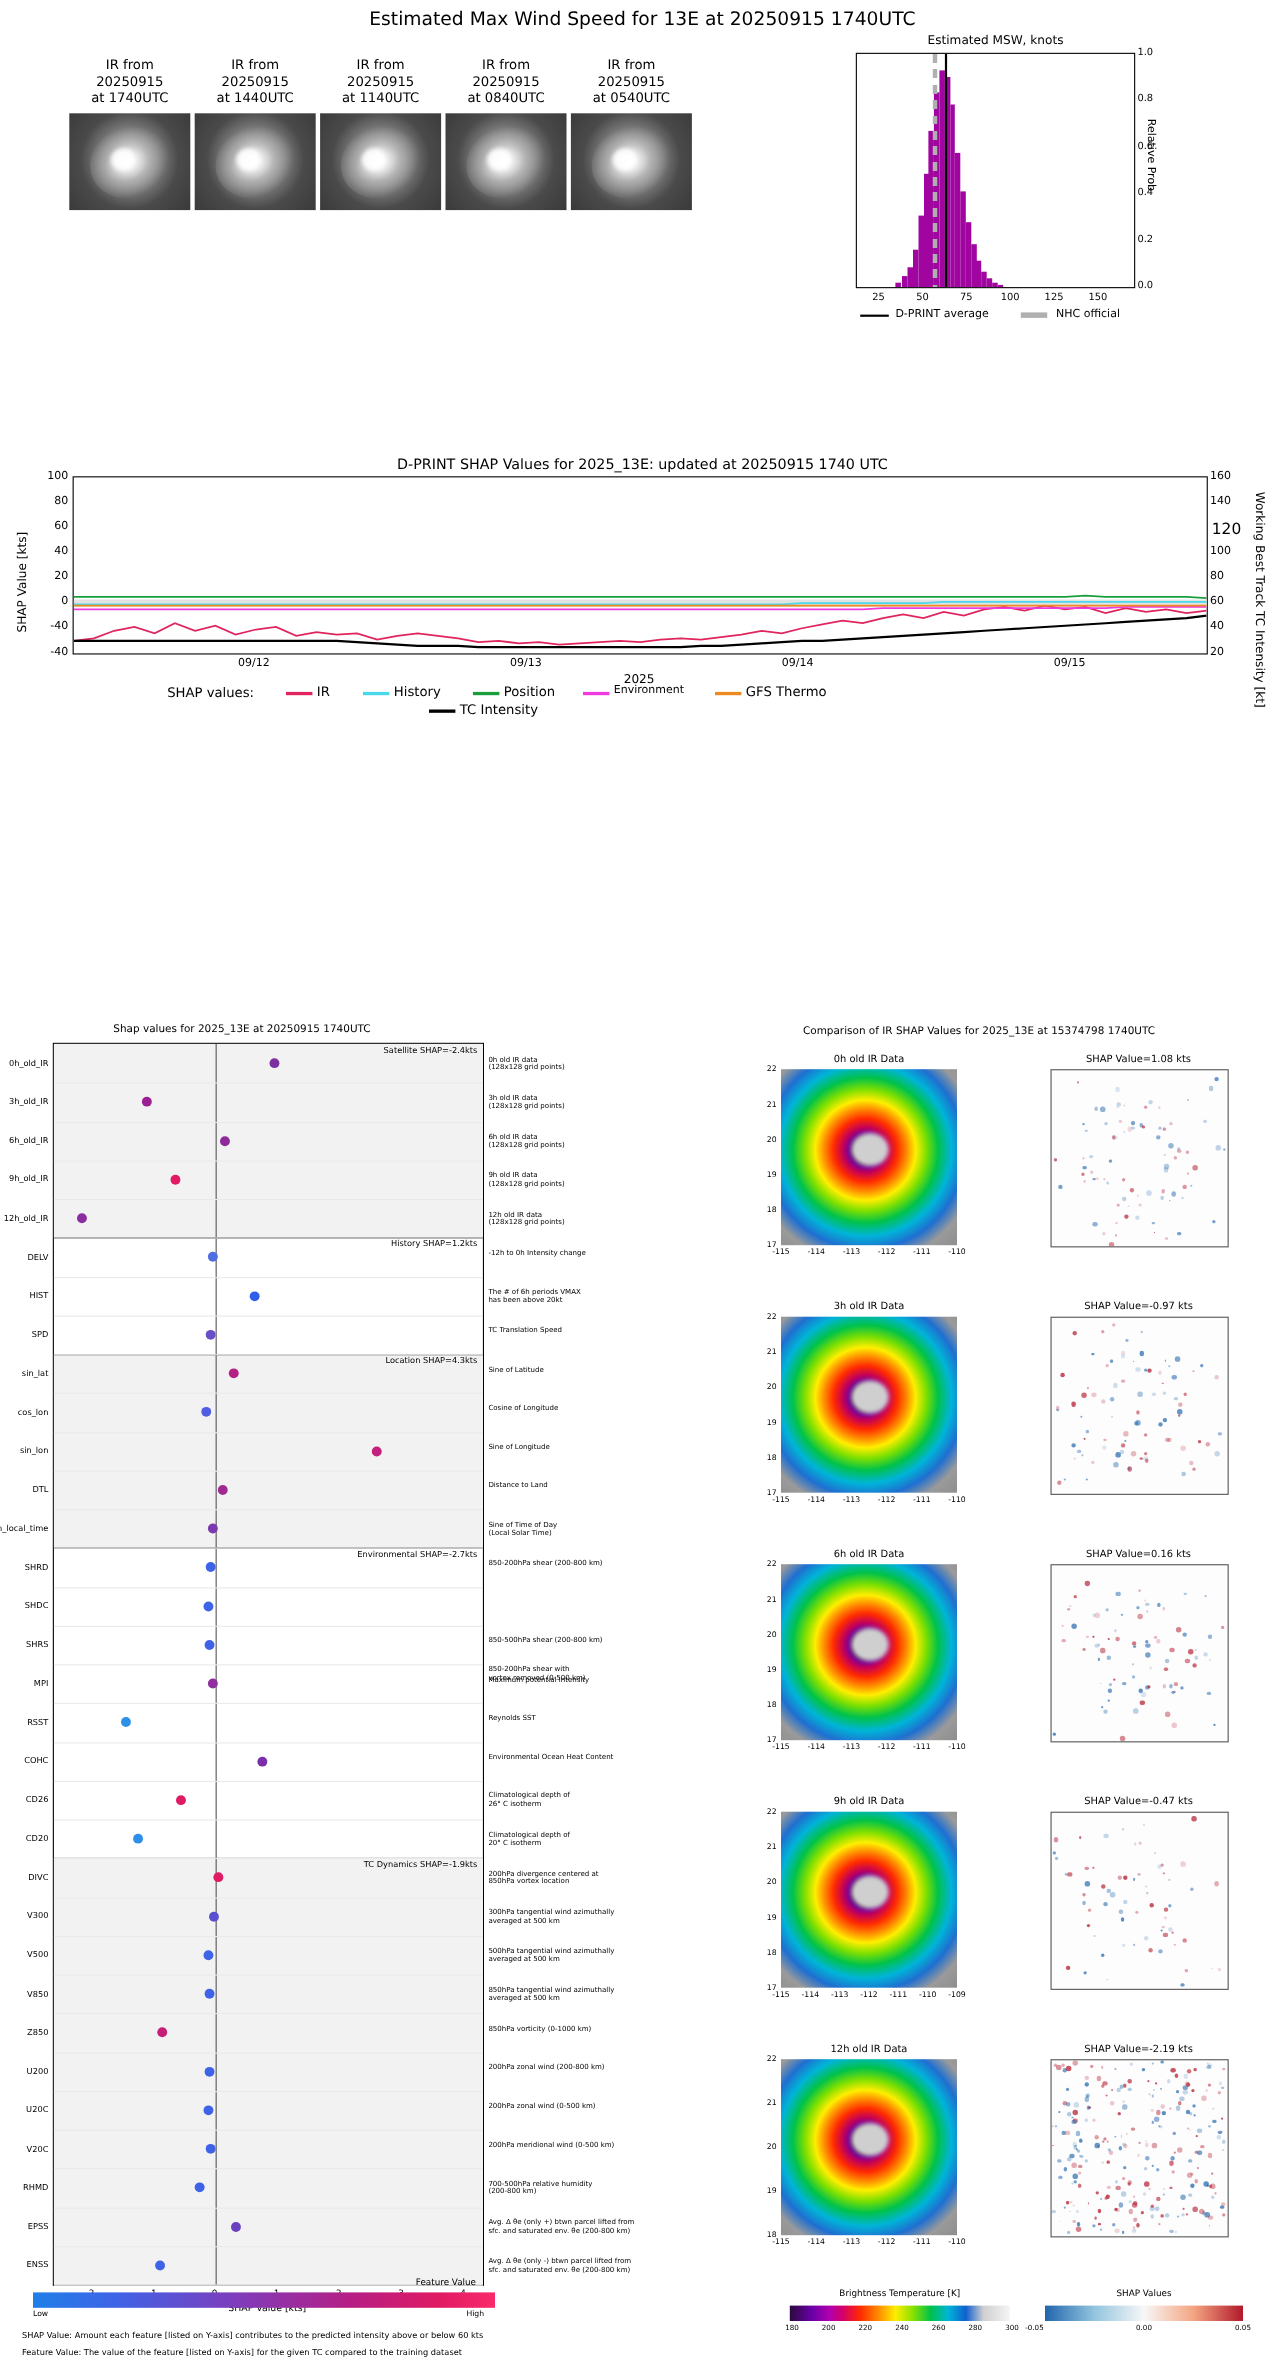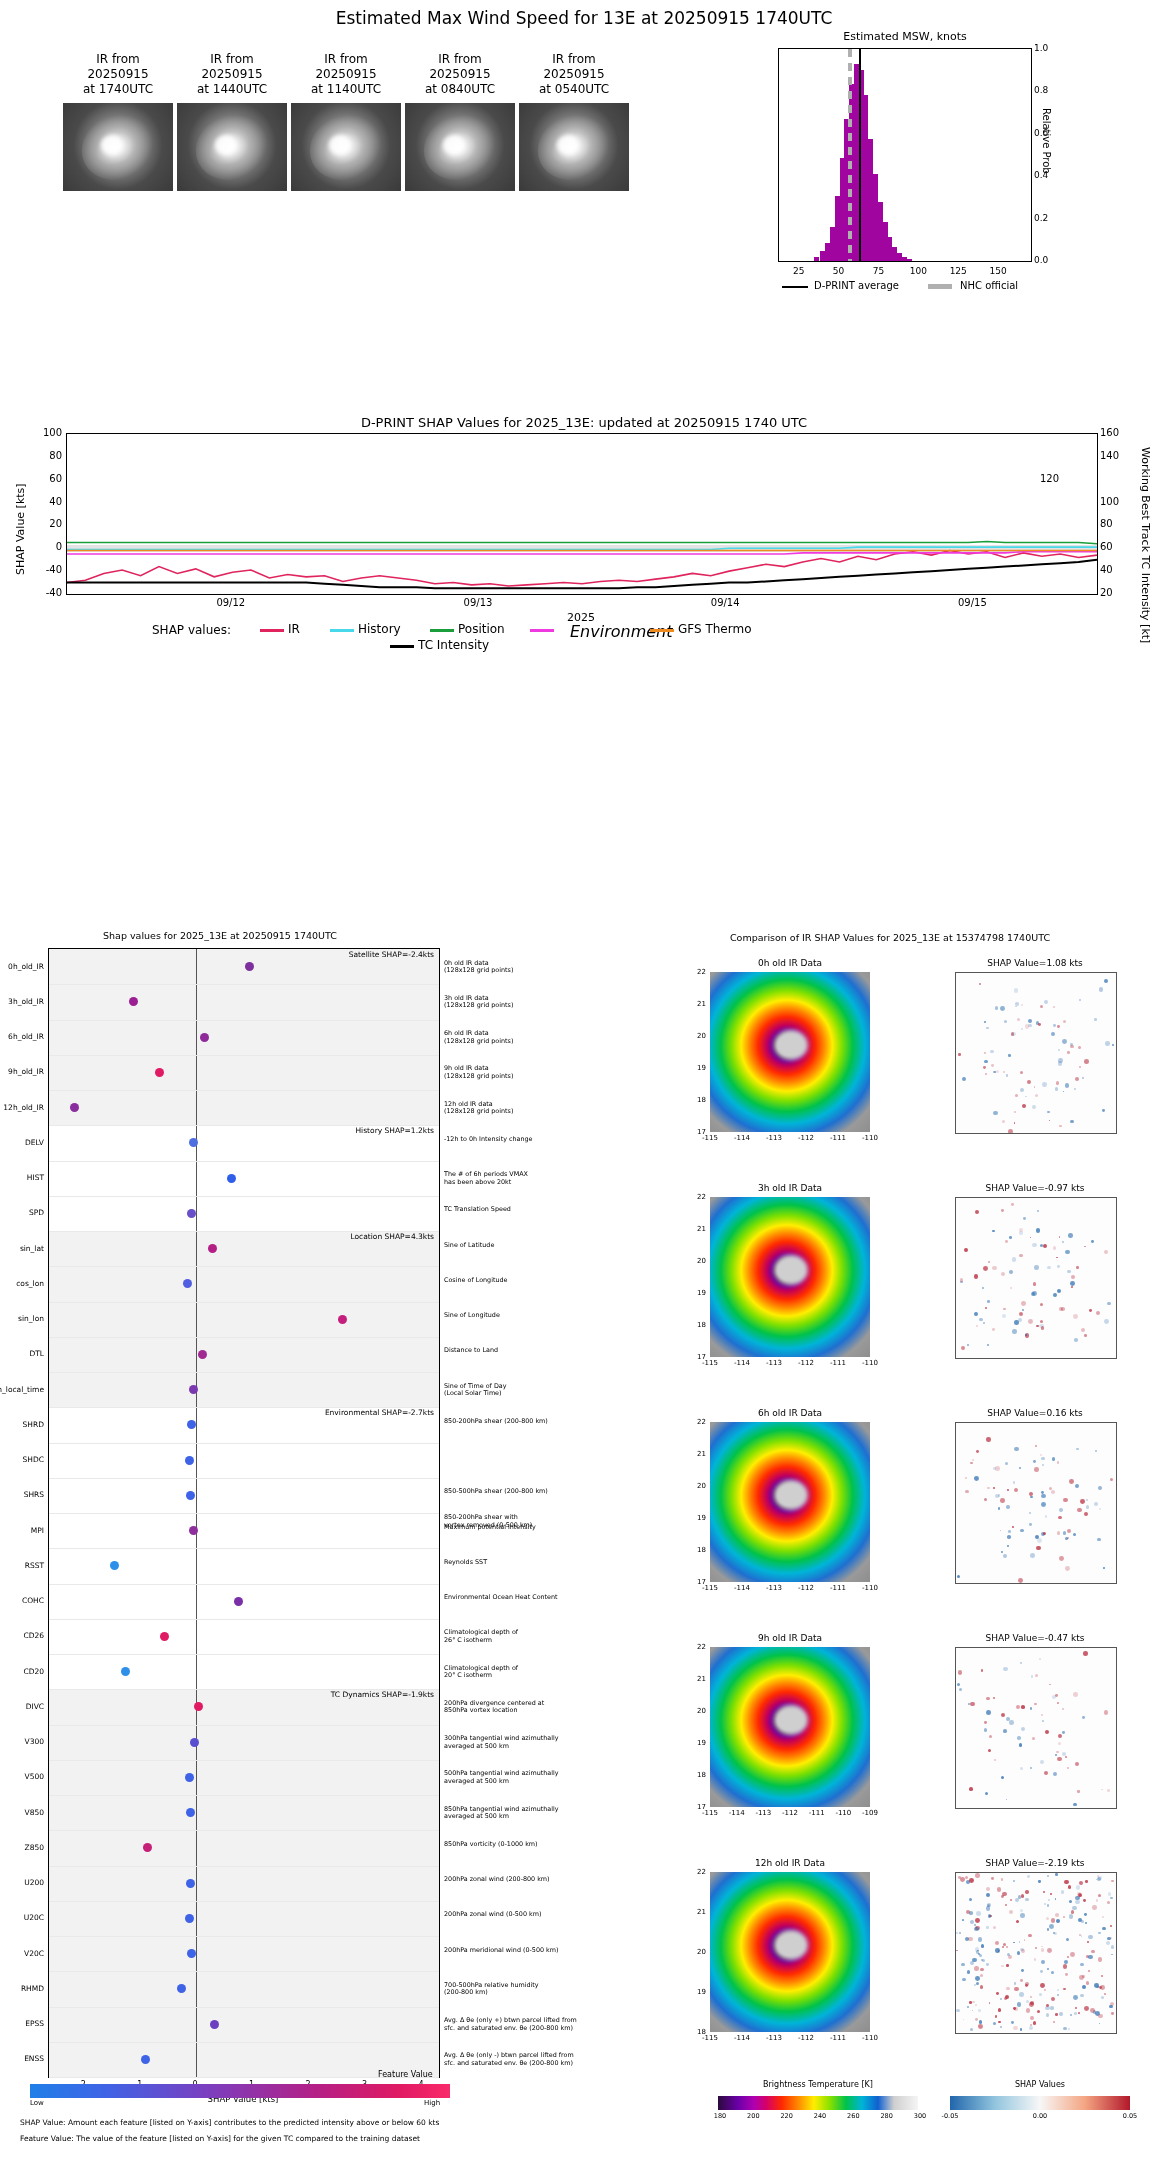--- a/index.html
+++ b/index.html
@@ -179,38 +179,38 @@
       <div class="abs" style="left:36px;top:103.42857142857143px;width:26px;text-align:right;font-size:10px;">20</div>
       <div class="abs" style="left:36px;top:80.57142857142858px;width:26px;text-align:right;font-size:10px;">40</div>
       <div class="abs" style="left:36px;top:57.71428571428571px;width:26px;text-align:right;font-size:10px;">60</div>
       <div class="abs" style="left:36px;top:34.85714285714286px;width:26px;text-align:right;font-size:10px;">80</div>
       <div class="abs" style="left:36px;top:12px;width:26px;text-align:right;font-size:10px;">100</div>
       <div class="abs" style="left:1100px;top:172px;width:30px;font-size:10px;">20</div>
       <div class="abs" style="left:1100px;top:149.14285714285714px;width:30px;font-size:10px;">40</div>
       <div class="abs" style="left:1100px;top:126.28571428571428px;width:30px;font-size:10px;">60</div>
       <div class="abs" style="left:1100px;top:103.42857142857143px;width:30px;font-size:10px;">80</div>
       <div class="abs" style="left:1100px;top:80.57142857142858px;width:30px;font-size:10px;">100</div>
-      <div class="abs" style="left:1040px;top:57.71428571428571px;width:30px;font-size:10px;">120</div>
+      <div class="abs" style="left:1100px;top:57.71428571428571px;width:30px;font-size:14px;text-align:center;">120</div>
       <div class="abs" style="left:1100px;top:34.85714285714286px;width:30px;font-size:10px;">140</div>
       <div class="abs" style="left:1100px;top:12px;width:30px;font-size:10px;">160</div>
       <div class="abs" style="left:208.8px;top:182px;width:44px;text-align:center;font-size:10px;">09/12</div>
       <div class="abs" style="left:456px;top:182px;width:44px;text-align:center;font-size:10px;">09/13</div>
       <div class="abs" style="left:703.2px;top:182px;width:44px;text-align:center;font-size:10px;">09/14</div>
       <div class="abs" style="left:950.4px;top:182px;width:44px;text-align:center;font-size:10px;">09/15</div>
     </div>
   <div class="abs" style="left:152px;top:208px;font-size:12px;">SHAP values:</div>
   <div id="ts-legend">
       <div class="abs" style="left:260px;top:214px;width:24px;height:2.5px;background:#e0245e;"></div>
       <div class="abs" style="left:288px;top:207px;font-size:12px;">IR</div>
       <div class="abs" style="left:330px;top:214px;width:24px;height:2.5px;background:#49d8ea;"></div>
       <div class="abs" style="left:358px;top:207px;font-size:12px;">History</div>
       <div class="abs" style="left:430px;top:214px;width:24px;height:2.5px;background:#1a9e3c;"></div>
       <div class="abs" style="left:458px;top:207px;font-size:12px;">Position</div>
       <div class="abs" style="left:530px;top:214px;width:24px;height:2.5px;background:#ef3ae0;"></div>
-      <div class="abs" style="left:570px;top:207px;font-size:16px;font-style:italic;">Environment</div>
+      <div class="abs" style="left:558px;top:207px;font-size:10px;">Environment</div>
       <div class="abs" style="left:650px;top:214px;width:24px;height:2.5px;background:#ef8a21;"></div>
       <div class="abs" style="left:678px;top:207px;font-size:12px;">GFS Thermo</div>
       <div class="abs" style="left:390px;top:230px;width:24px;height:2.5px;background:#000;"></div>
       <div class="abs" style="left:418px;top:223px;font-size:12px;">TC Intensity</div>
     </div>
 </div>
 
 <div class="abs" style="left:0;top:930px;width:470px;height:1180px;">
   <div class="abs center" style="left:0;top:0;width:440px;font-size:9.5px;">Shap values for 2025_13E at 20250915 1740UTC</div>
 </div>
@@ -1074,16 +1074,16 @@
 <div class="abs cbar" id="shap-cbar" style="left: 950px; top: 2096px; width: 180px; background: linear-gradient(to right, rgb(33, 102, 172) 0%, rgb(146, 197, 222) 25%, rgb(247, 247, 247) 50%, rgb(244, 165, 130) 75%, rgb(178, 24, 43) 100%);"></div>
 <div class="abs center" style="left:950px;top:2080px;width:180px;font-size:8px;">SHAP Values</div>
 <div id="cbar-ticks">
     <div class="abs" style="left:708px;top:2112px;width:24px;text-align:center;font-size:6.5px;">180</div>
     <div class="abs" style="left:741.3333333333334px;top:2112px;width:24px;text-align:center;font-size:6.5px;">200</div>
     <div class="abs" style="left:774.6666666666666px;top:2112px;width:24px;text-align:center;font-size:6.5px;">220</div>
     <div class="abs" style="left:808px;top:2112px;width:24px;text-align:center;font-size:6.5px;">240</div>
     <div class="abs" style="left:841.3333333333334px;top:2112px;width:24px;text-align:center;font-size:6.5px;">260</div>
     <div class="abs" style="left:874.6666666666667px;top:2112px;width:24px;text-align:center;font-size:6.5px;">280</div>
     <div class="abs" style="left:908px;top:2112px;width:24px;text-align:center;font-size:6.5px;">300</div>
-    <div class="abs" style="left:932px;top:2112px;width:36px;text-align:center;font-size:6.5px;">-0.05</div>
+    <div class="abs" style="left:932px;top:2112px;width:36px;font-size:6.5px;">-0.05</div>
     <div class="abs" style="left:1022px;top:2112px;width:36px;text-align:center;font-size:6.5px;">0.00</div>
     <div class="abs" style="left:1112px;top:2112px;width:36px;text-align:center;font-size:6.5px;">0.05</div>
   </div>
 
 </body></html>

